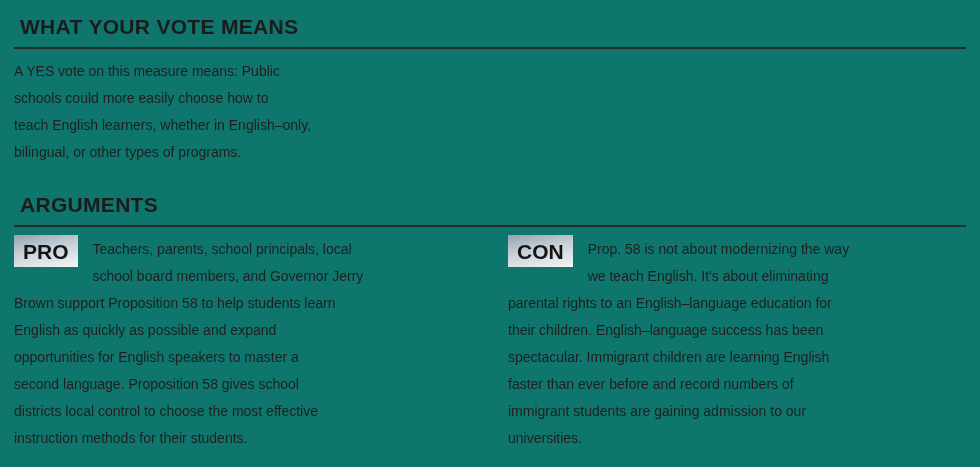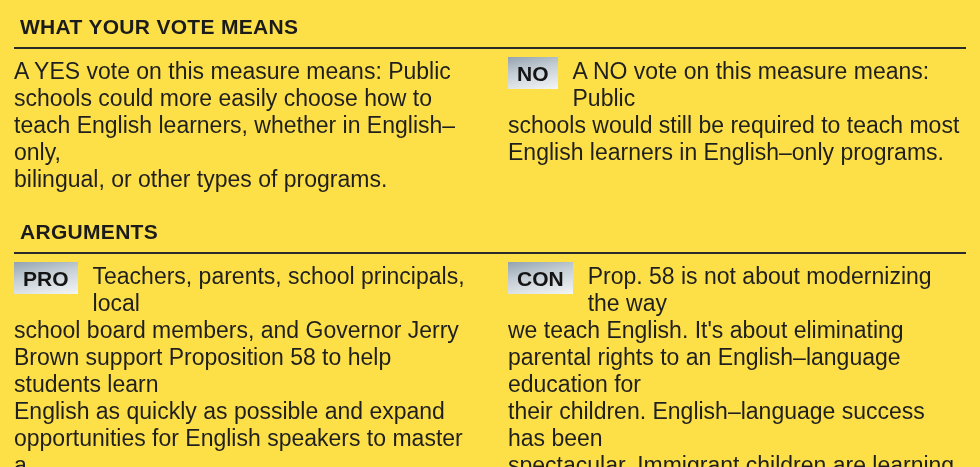--- a/index.html
+++ b/index.html
@@ -5,21 +5,21 @@
   html, body {
     margin: 0;
     padding: 0;
     background: #ffffff;
   }
   .page {
     width: 980px;
     height: 467px;
     box-sizing: border-box;
     padding: 14px 14px 0 14px;
-    background: #fde047;
+    background: #0f766e;
     font-family: "Liberation Sans", "DejaVu Sans", sans-serif;
     overflow: hidden;
   }
   .section-heading {
     margin: 0;
     padding-left: 6px;
     font-size: 21px;
     line-height: 25px;
     font-weight: bold;
     letter-spacing: 0.3px;
@@ -43,21 +43,21 @@
     margin: -1px 15px 7px 0;
     padding: 6px 9px 5px 9px;
     font-size: 21px;
     line-height: 21px;
     font-weight: bold;
     color: #141414;
     background: linear-gradient(168deg, #93a3b0 0%, #c5ced5 42%, #f4f6f7 100%);
   }
   .vote-text {
     margin: 0;
-    font-size: 23px;
+    font-size: 14px;
     line-height: 27px;
     color: #1f1f1f;
     white-space: pre-line;
   }
   .section-arguments {
     margin-top: 26px;
   }
 </style>
 </head>
 <body>
@@ -66,26 +66,20 @@
 
   <section>
     <h2 class="section-heading">WHAT YOUR VOTE MEANS</h2>
     <hr class="rule">
     <div class="cols">
       <div class="col">
         <p class="vote-text">A YES vote on this measure means: Public
 schools could more easily choose how to
 teach English learners, whether in English–only,
 bilingual, or other types of programs.</p>
-      </div>
-      <div class="col">
-        <span class="badge">NO</span>
-        <p class="vote-text">A NO vote on this measure means: Public
-schools would still be required to teach most
-English learners in English–only programs.</p>
       </div>
     </div>
   </section>
 
   <section class="section-arguments">
     <h2 class="section-heading">ARGUMENTS</h2>
     <hr class="rule">
     <div class="cols">
       <div class="col">
         <span class="badge">PRO</span>

